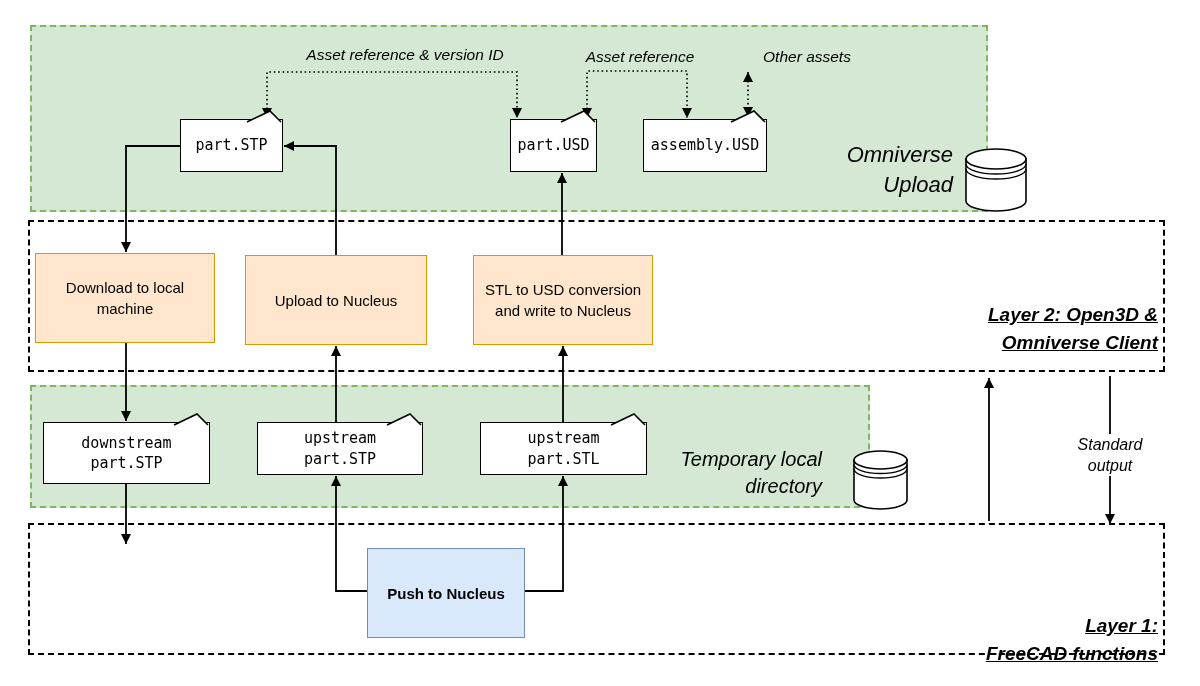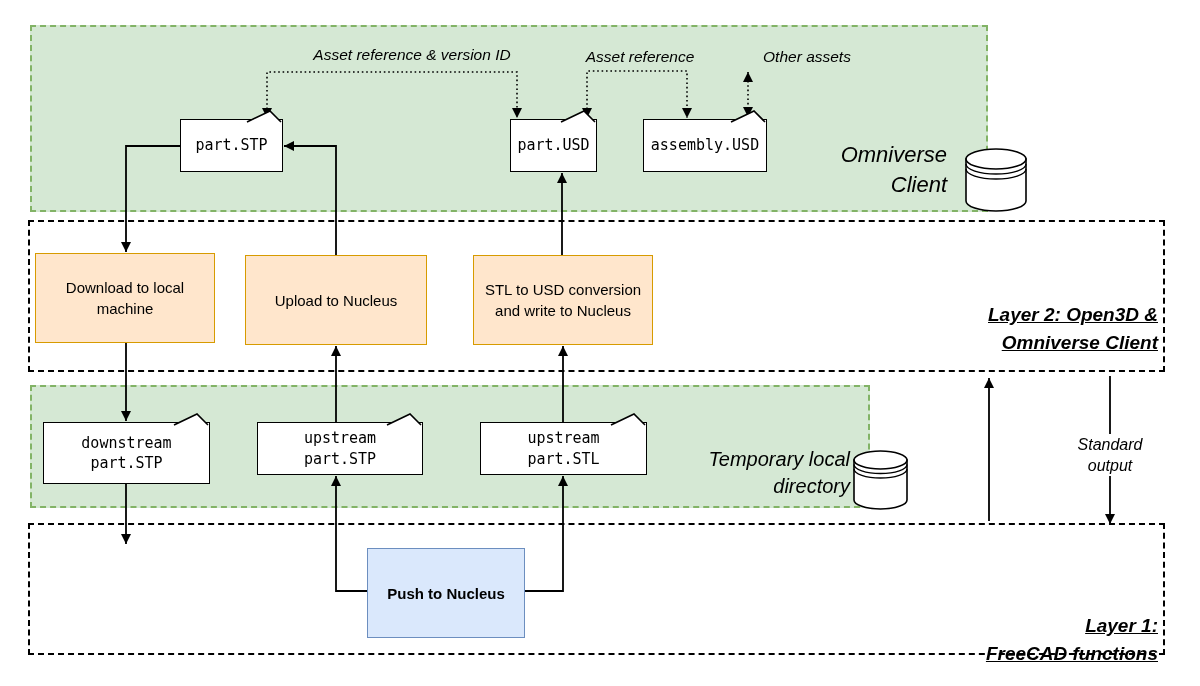--- a/index.html
+++ b/index.html
@@ -131,34 +131,34 @@
     <span>STL to USD conversion and write to Nucleus</span>
   </div>
   <div class="node process" style="left:245px;top:255px;width:182px;height:90px;">
     <span>Upload to Nucleus</span>
   </div>
 
   <div class="node func" style="left:367px;top:548px;width:158px;height:90px;">
     <span>Push to Nucleus</span>
   </div>
 
-  <div class="lbl conn-lbl" style="left:262px;top:46px;width:300px;">Asset reference &amp; version ID</div>
+  <div class="lbl conn-lbl" style="left:255px;top:46px;width:300px;">Asset reference &amp; version ID</div>
   <div class="lbl conn-lbl" style="left:565px;top:48px;width:150px;">Asset reference</div>
   <div class="lbl conn-lbl" style="left:737px;top:48px;width:140px;">Other assets</div>
 
   <div class="lbl mid-lbl" style="left:1051px;top:434px;width:118px;">
     <span>Standard</span><br>
     <span>output</span>
   </div>
 
-  <div class="lbl region-lbl nucleus-lbl" style="right:253px;top:140px;width:240px;">
+  <div class="lbl region-lbl nucleus-lbl" style="right:247px;top:140px;width:240px;">
     <span>Omniverse</span><br>
-    <span>Client</span>
+    <span>Upload</span>
   </div>
-  <div class="lbl region-lbl temp-lbl" style="right:350px;top:446px;width:240px;">
+  <div class="lbl region-lbl temp-lbl" style="right:378px;top:446px;width:240px;">
     <span>Temporary local</span><br>
     <span>directory</span>
   </div>
   <div class="lbl layer-lbl" style="right:42px;top:301px;width:300px;">
     <span>Layer 2: Open3D &amp;</span><br>
     <span>Omniverse Client</span>
   </div>
   <div class="lbl layer-lbl" style="right:42px;top:588px;width:300px;margin-top:24px;">
     <span>Layer 1:</span><br>
     <span>FreeCAD functions</span>

